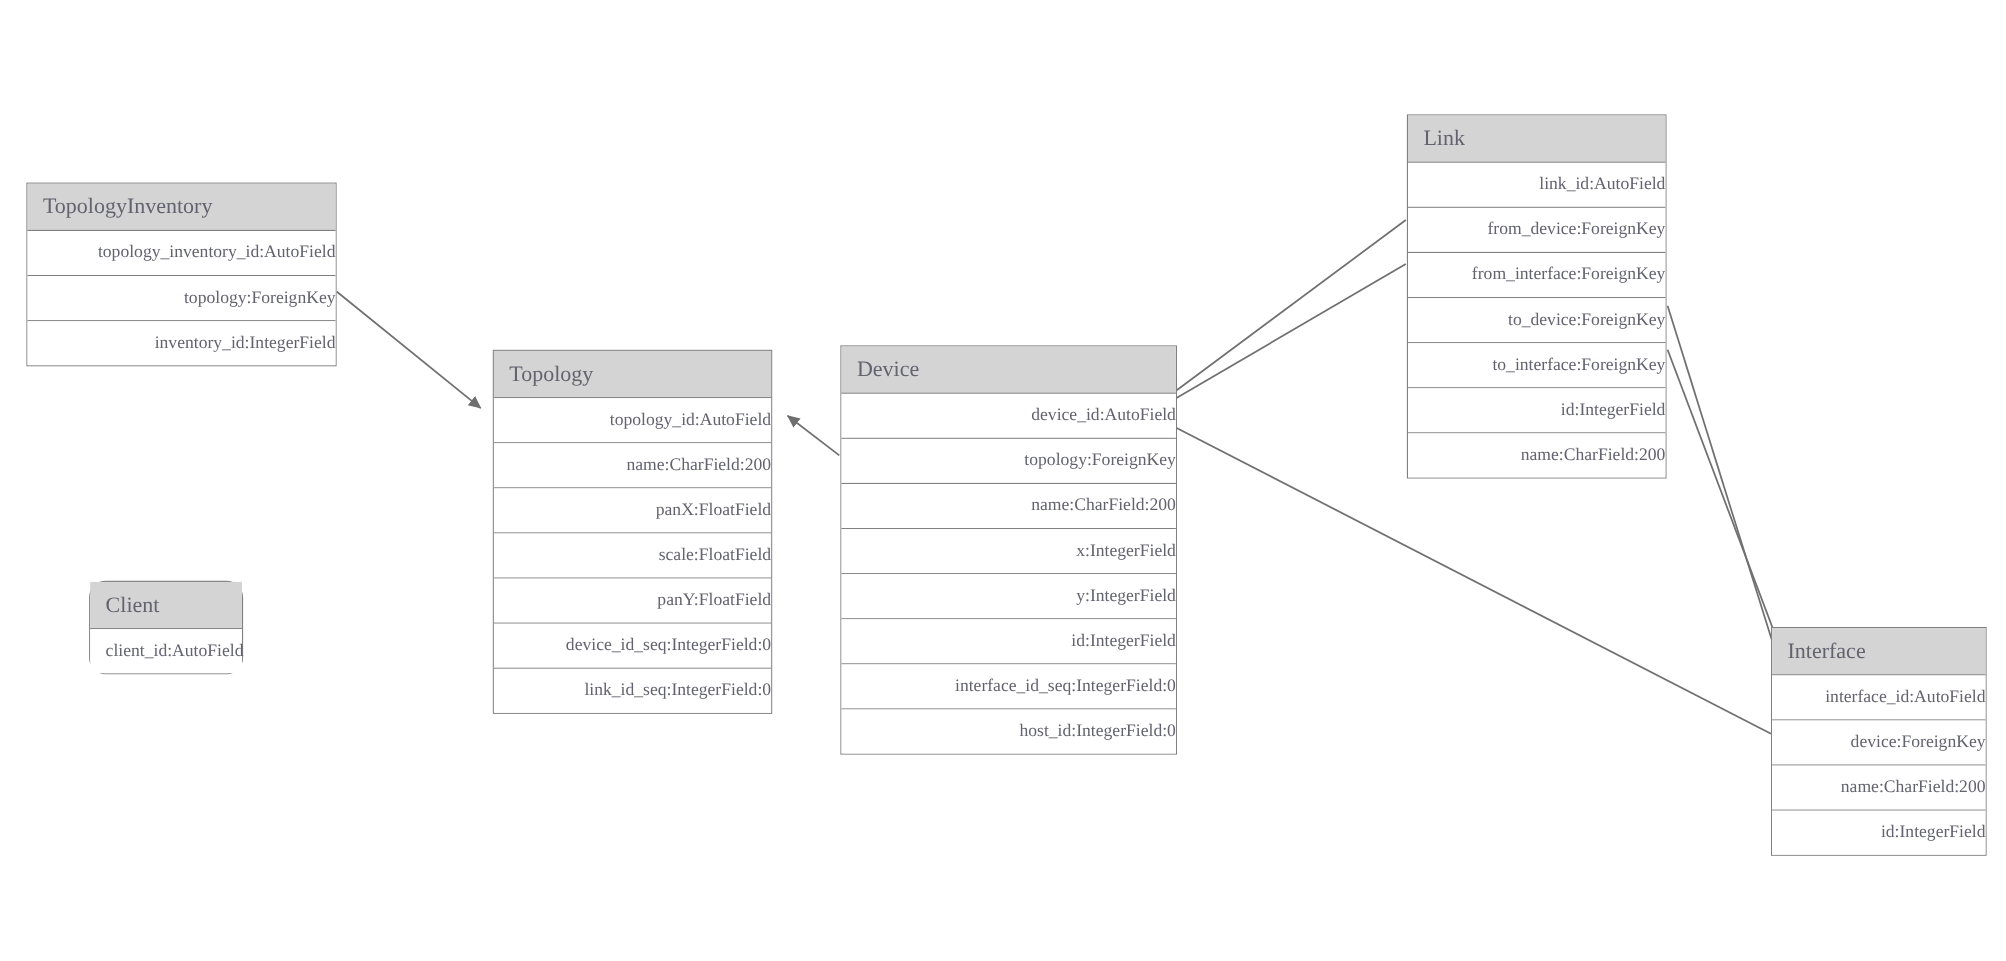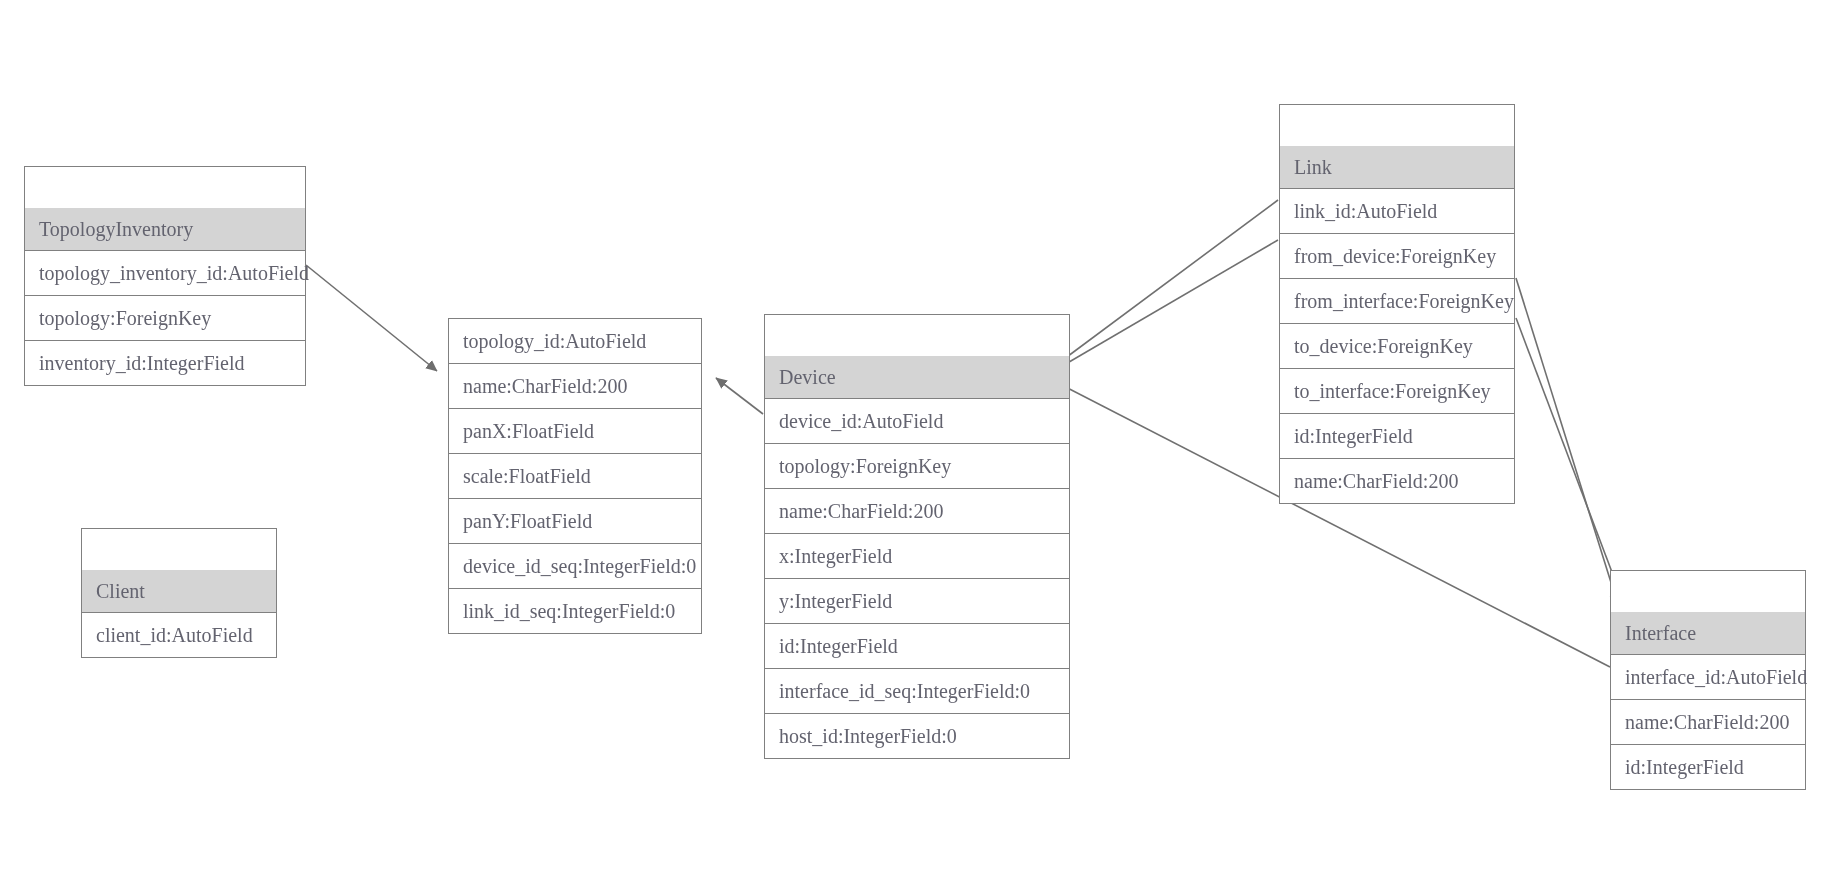--- a/index.html
+++ b/index.html
@@ -32,31 +32,31 @@
   }
   .entity-header {
     box-sizing: border-box;
     background: #d4d4d4;
     border-bottom: 1px solid #808080;
     color: #63636f;
     font-size: 20px;
     line-height: 1;
     padding: 11px 0 11px 14px;
     white-space: nowrap;
-    margin-top: 41px;
   }
   .entity-field {
     box-sizing: border-box;
     border-bottom: 1px solid #808080;
     background: #ffffff;
     color: #63636f;
-    font-size: 20px;
+    font-size: 16px;
     line-height: 1;
     padding: 12px 0 12px 14px;
     white-space: nowrap;
+    text-align: right;
   }
   .entity-field:last-child {
     border-bottom: none;
   }
 </style>
 </head>
 <body>
 
 <div id="canvas">
 
@@ -77,25 +77,26 @@
       </g>
   </svg>
 
   <div id="entity-layer">
       <div class="entity" style="left: 24px; top: 166px; width: 282px;">
         <div class="entity-header">TopologyInventory</div>
         <div class="entity-field">topology_inventory_id:AutoField</div>
         <div class="entity-field">topology:ForeignKey</div>
         <div class="entity-field">inventory_id:IntegerField</div>
       </div>
-      <div class="entity" style="left: 81px; top: 528px; width: 196px;">
+      <div class="entity" style="left: 81px; top: 528px; width: 140px; border-radius: 15px;">
         <div class="entity-header">Client</div>
         <div class="entity-field">client_id:AutoField</div>
       </div>
       <div class="entity" style="left: 448px; top: 318px; width: 254px;">
+        <div class="entity-header">Topology</div>
         <div class="entity-field">topology_id:AutoField</div>
         <div class="entity-field">name:CharField:200</div>
         <div class="entity-field">panX:FloatField</div>
         <div class="entity-field">scale:FloatField</div>
         <div class="entity-field">panY:FloatField</div>
         <div class="entity-field">device_id_seq:IntegerField:0</div>
         <div class="entity-field">link_id_seq:IntegerField:0</div>
       </div>
       <div class="entity" style="left: 764px; top: 314px; width: 306px;">
         <div class="entity-header">Device</div>
@@ -114,18 +115,19 @@
         <div class="entity-field">from_device:ForeignKey</div>
         <div class="entity-field">from_interface:ForeignKey</div>
         <div class="entity-field">to_device:ForeignKey</div>
         <div class="entity-field">to_interface:ForeignKey</div>
         <div class="entity-field">id:IntegerField</div>
         <div class="entity-field">name:CharField:200</div>
       </div>
       <div class="entity" style="left: 1610px; top: 570px; width: 196px;">
         <div class="entity-header">Interface</div>
         <div class="entity-field">interface_id:AutoField</div>
+        <div class="entity-field">device:ForeignKey</div>
         <div class="entity-field">name:CharField:200</div>
         <div class="entity-field">id:IntegerField</div>
       </div>
     </div>
 
 </div>
 
 </body></html>

